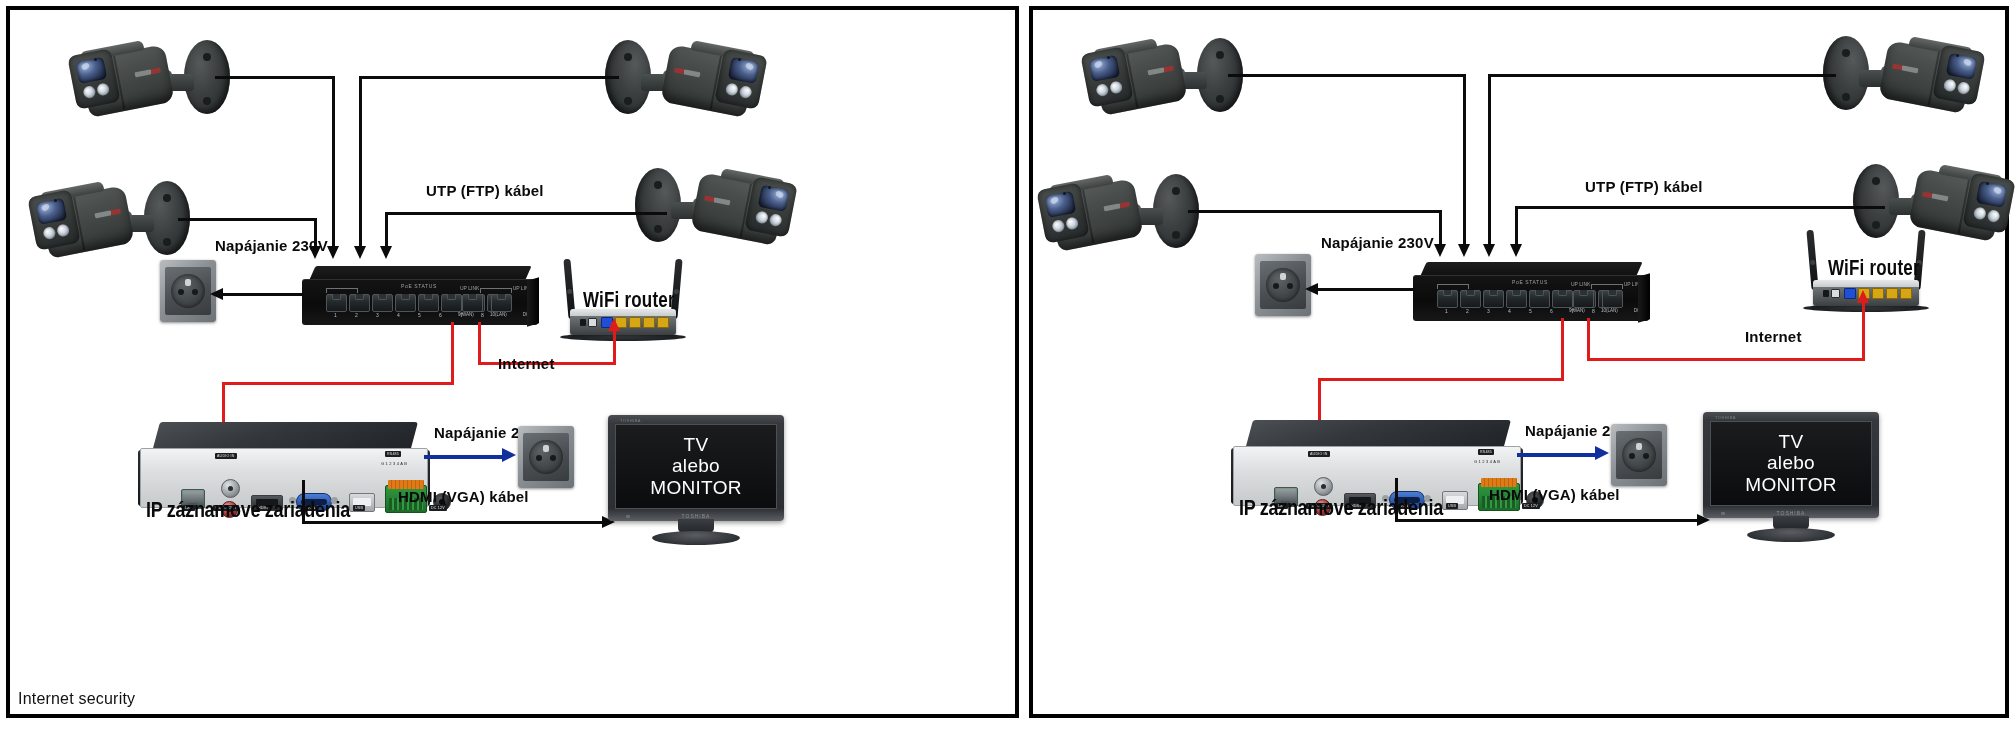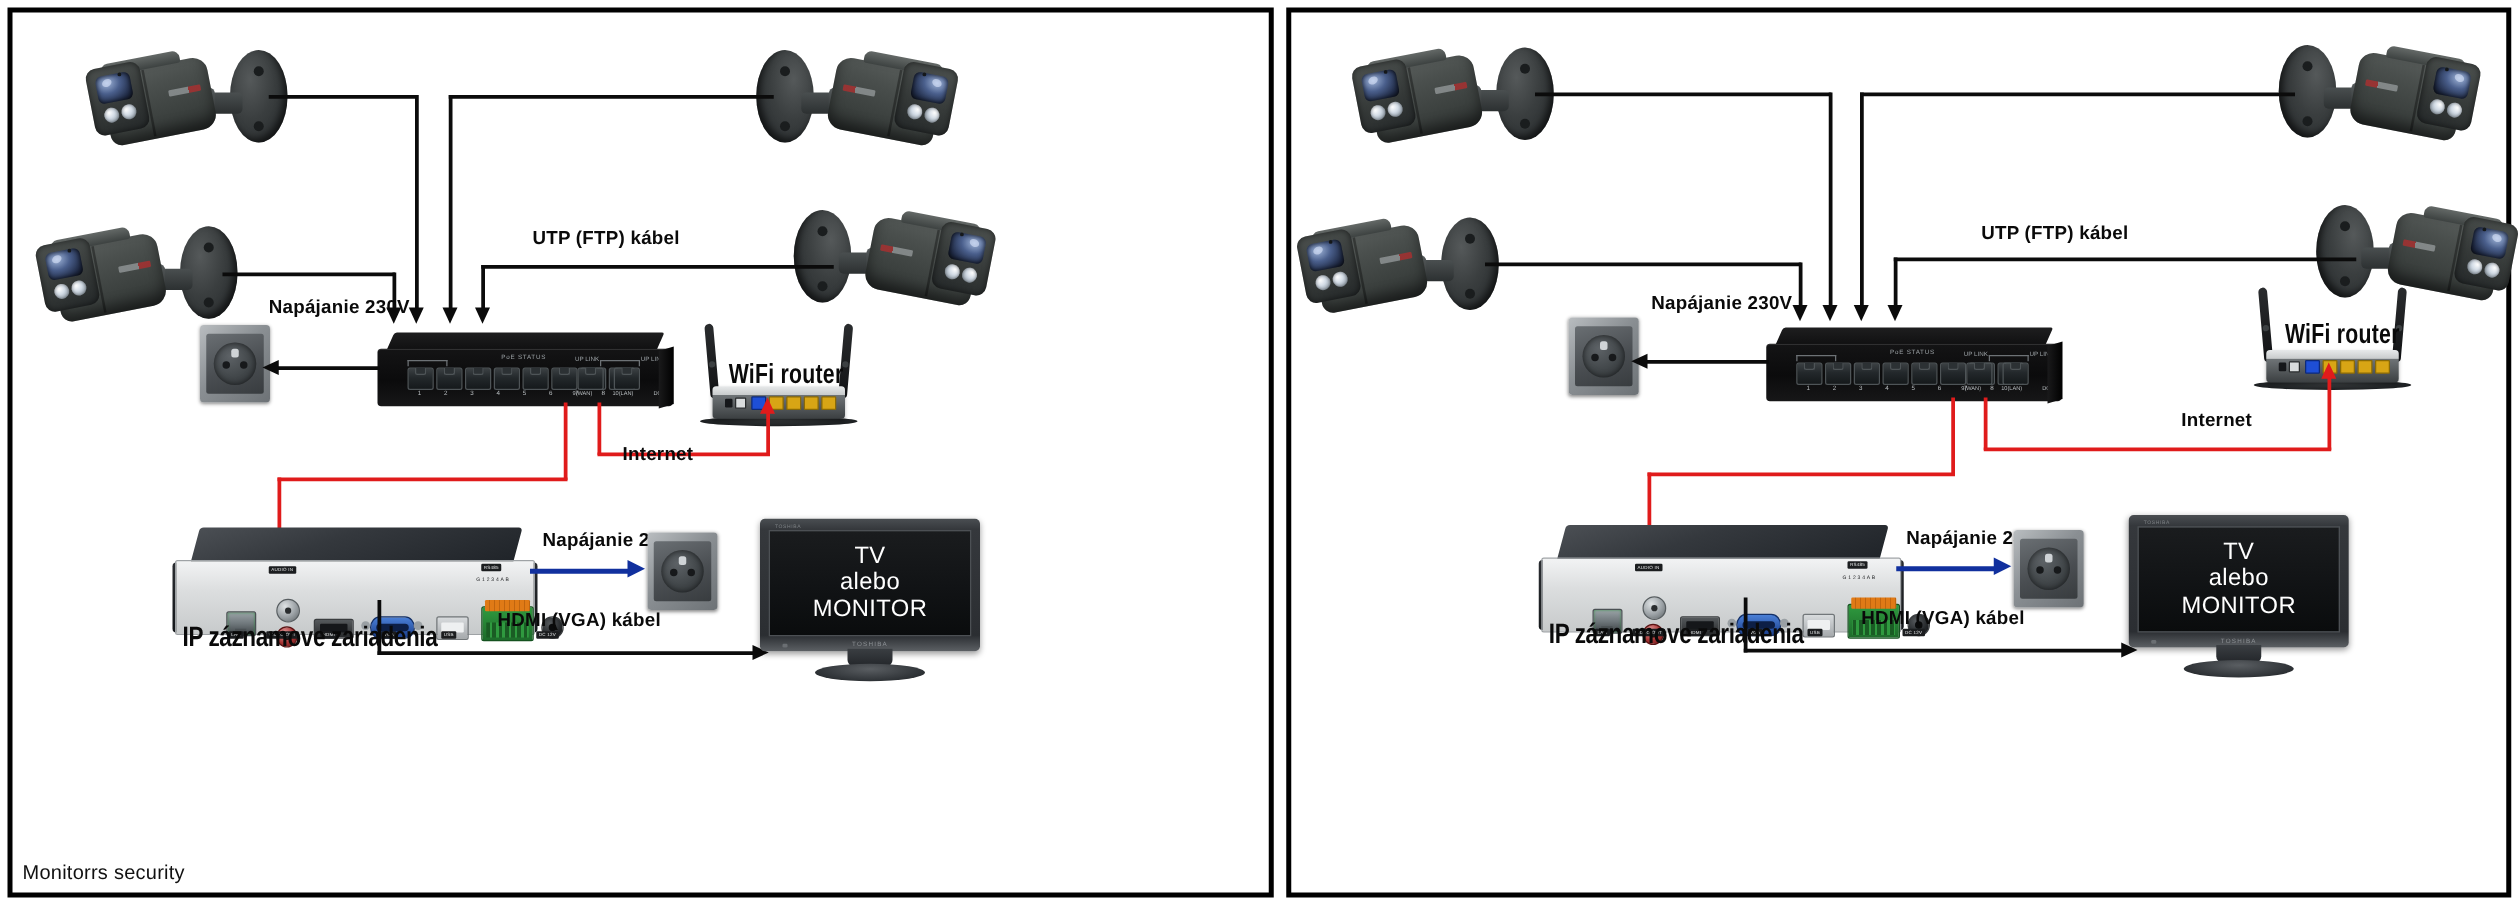--- a/index.html
+++ b/index.html
@@ -647,21 +647,21 @@
           <span>alebo</span>
           <span>MONITOR</span>
         </div>
         <div class="tv-led"></div>
         <div class="tv-brandb">TOSHIBA</div>
       </div>
       <div class="tv-neck"></div>
       <div class="tv-foot"></div>
     </div>
 
-    <div class="watermark">Monitorrs security</div>
+    <div class="watermark">Internet security</div>
   </div>
 
   <div class="panel" id="panel-right">
 
     <div class="camera" style="left:50px;top:22px;">
       <div class="cam-inner">
         <div class="cam-plate"></div>
           <div class="cam-arm"></div>
           <div class="cam-knuckle"></div>
         <div class="cam-body">

